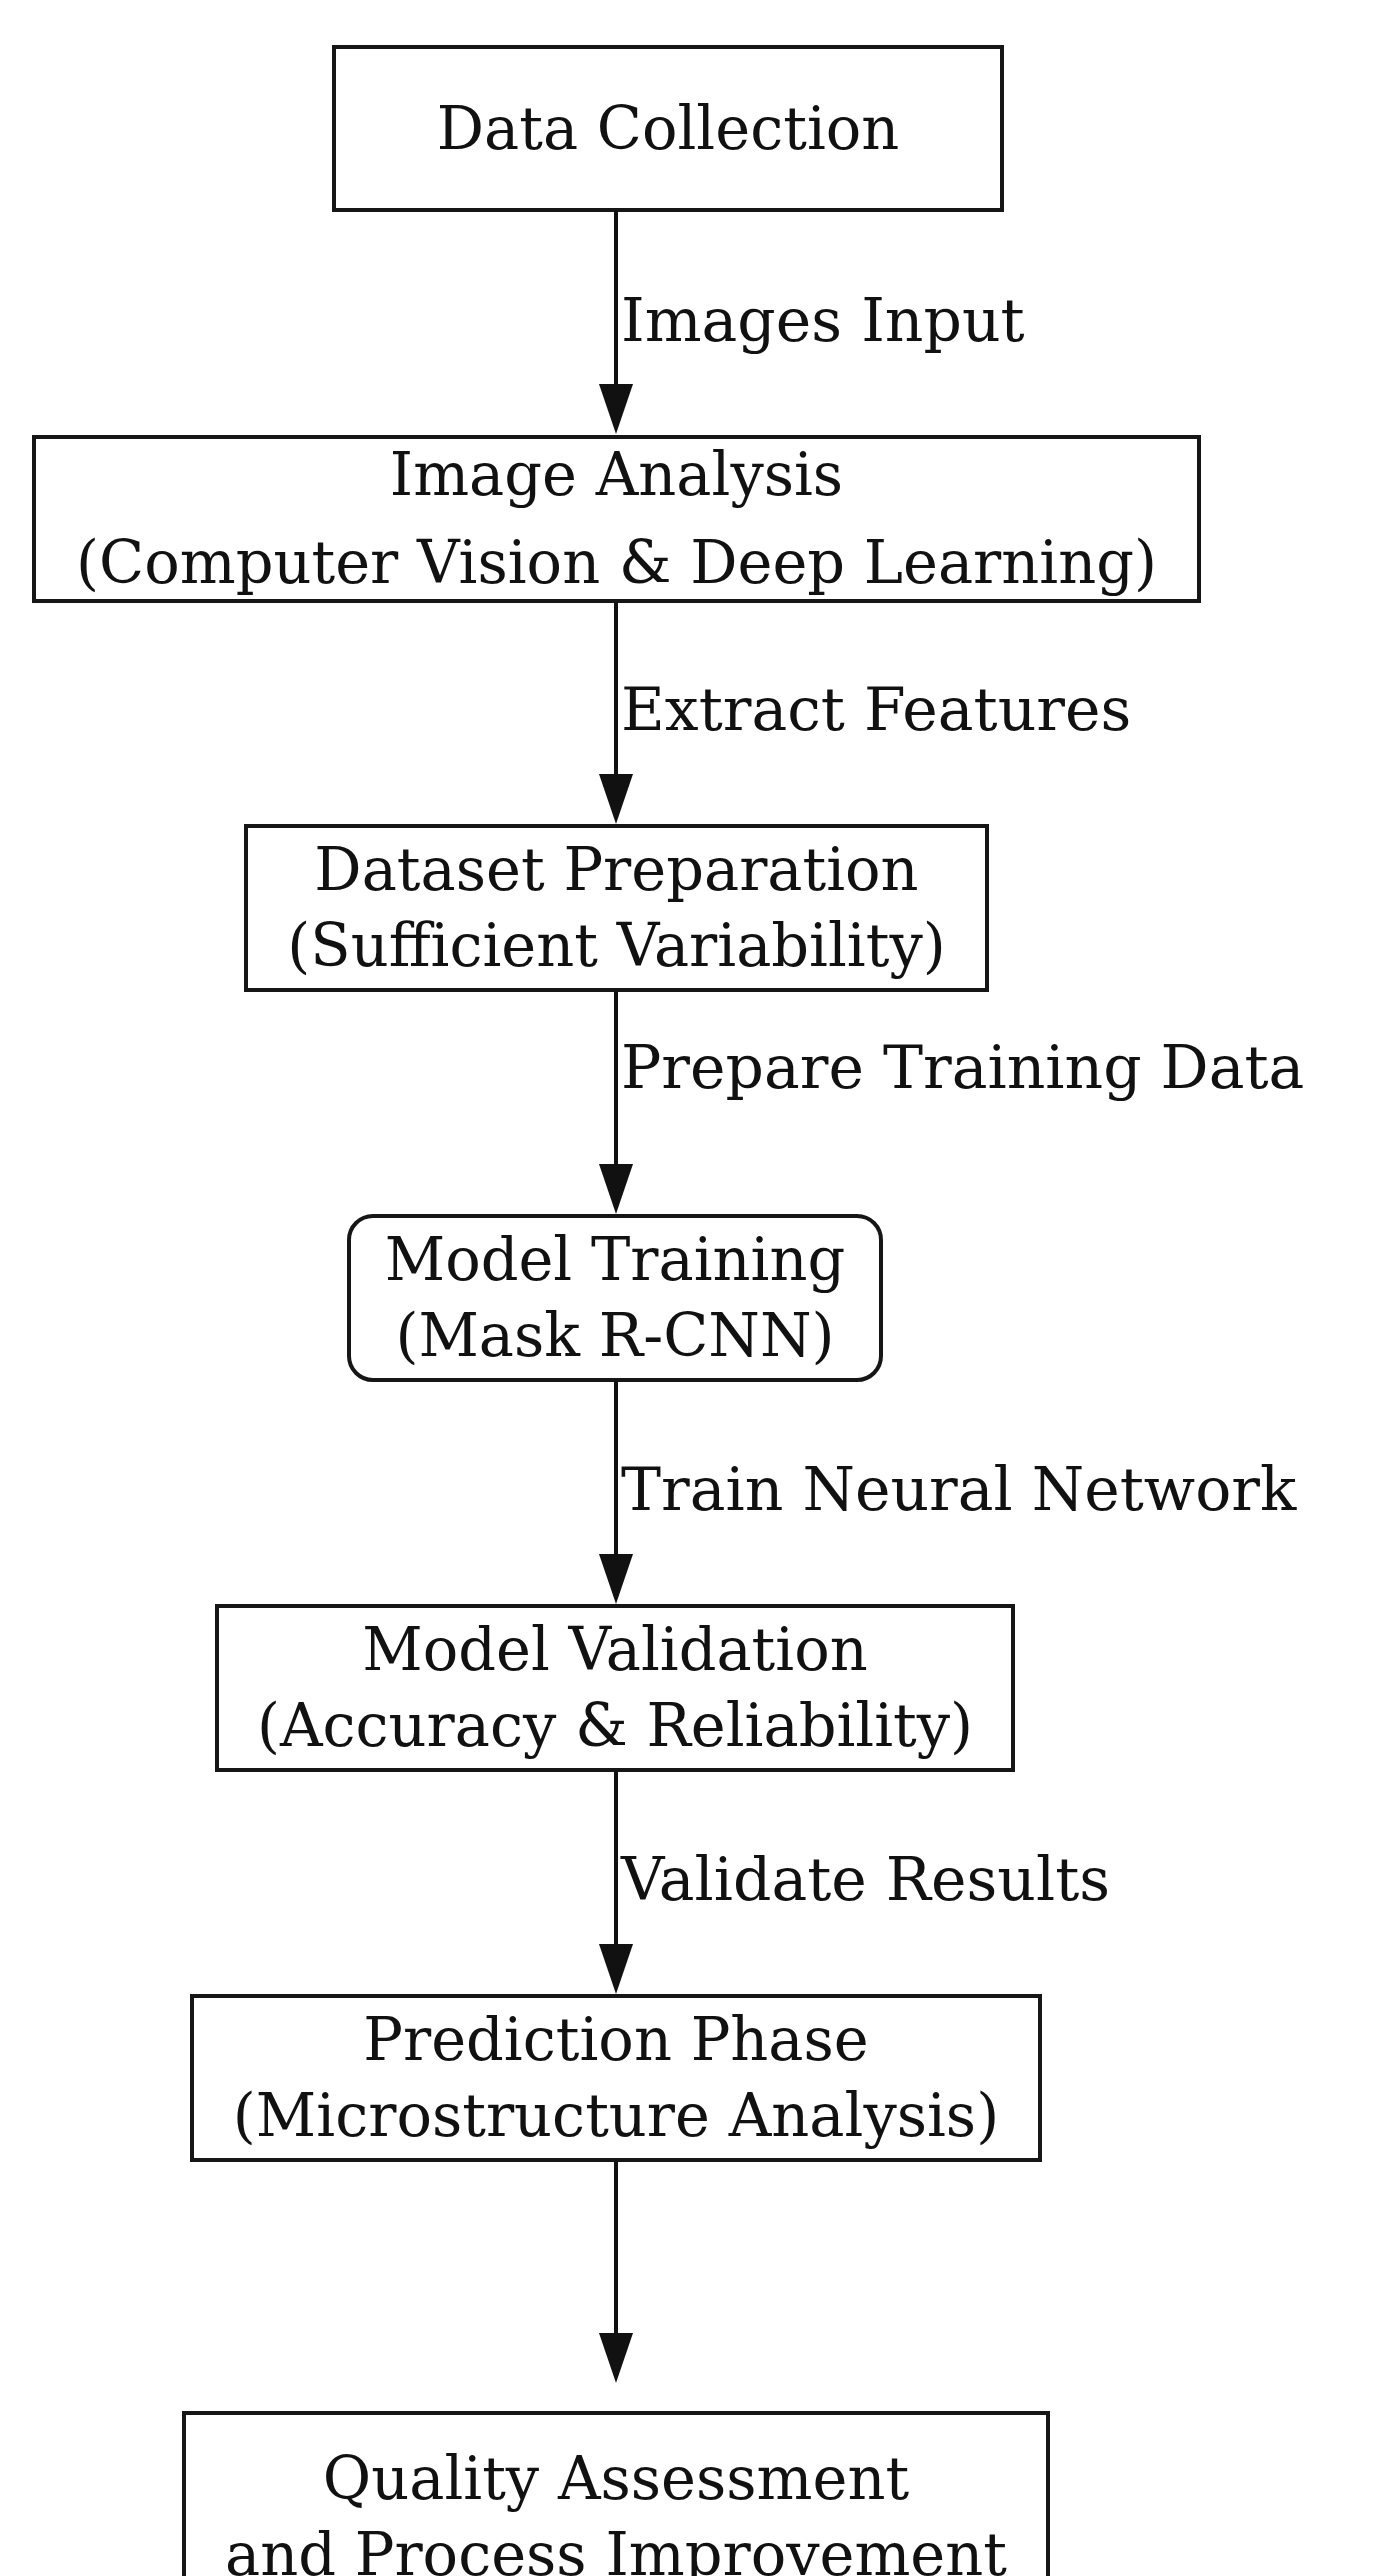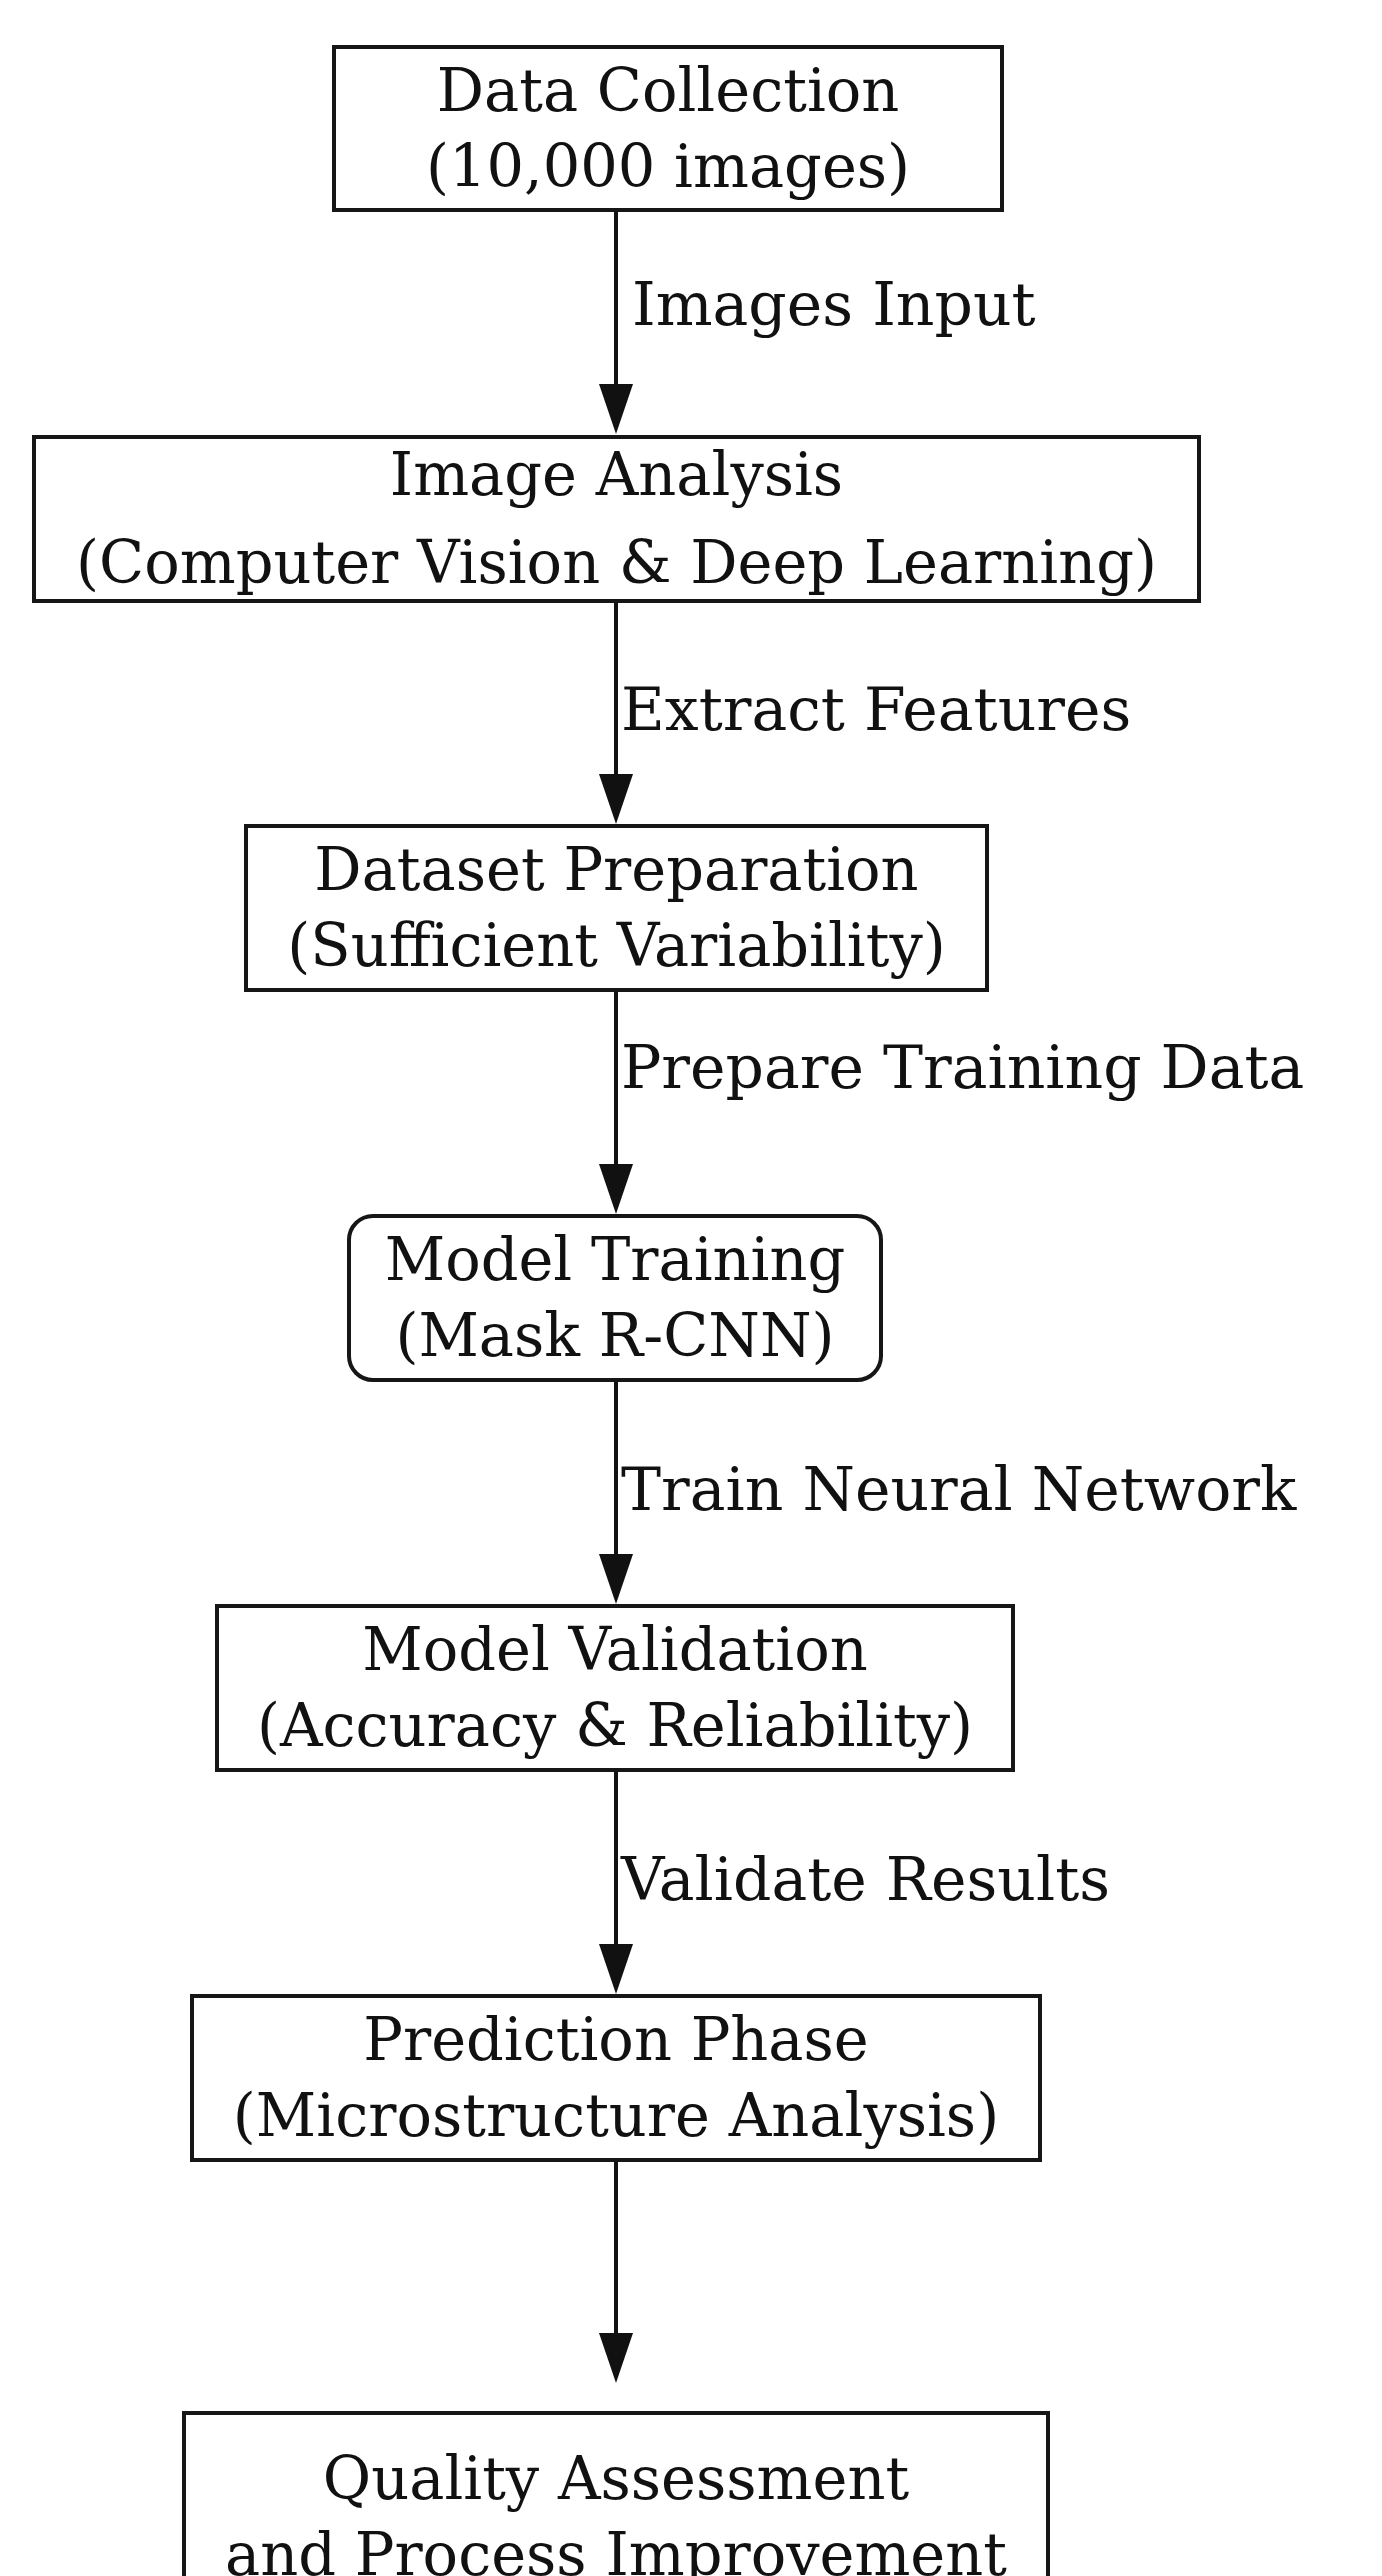--- a/index.html
+++ b/index.html
@@ -73,35 +73,34 @@
 
   .edge-label {
     position: absolute;
     left: 621px;
     height: 79px;
     display: flex;
     align-items: center;
     font-size: 60px;
     white-space: nowrap;
   }
-  .l1 { top: 264px; margin-left: 11px; }
+  .l1 { top: 280px; }
   .l2 { top: 669px; }
   .l3 { top: 1027px; }
   .l4 { top: 1449px; }
   .l5 { top: 1839px; }
   .l6 { top: 2229px; }
 </style>
 </head>
 <body>
 
 <div class="canvas">
 
   <div class="node n1">
     <span>Data Collection</span>
-    <span>(10,000 images)</span>
   </div>
 
   <div class="node n2">
     <span>Image Analysis</span>
     <span>(Computer Vision &amp; Deep Learning)</span>
   </div>
 
   <div class="node n3">
     <span>Dataset Preparation</span>
     <span>(Sufficient Variability)</span>

